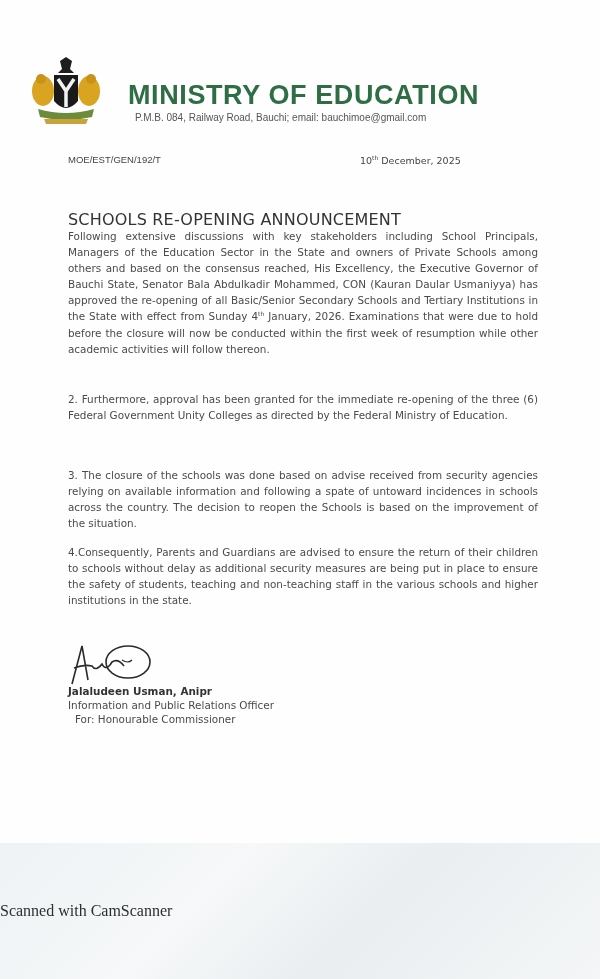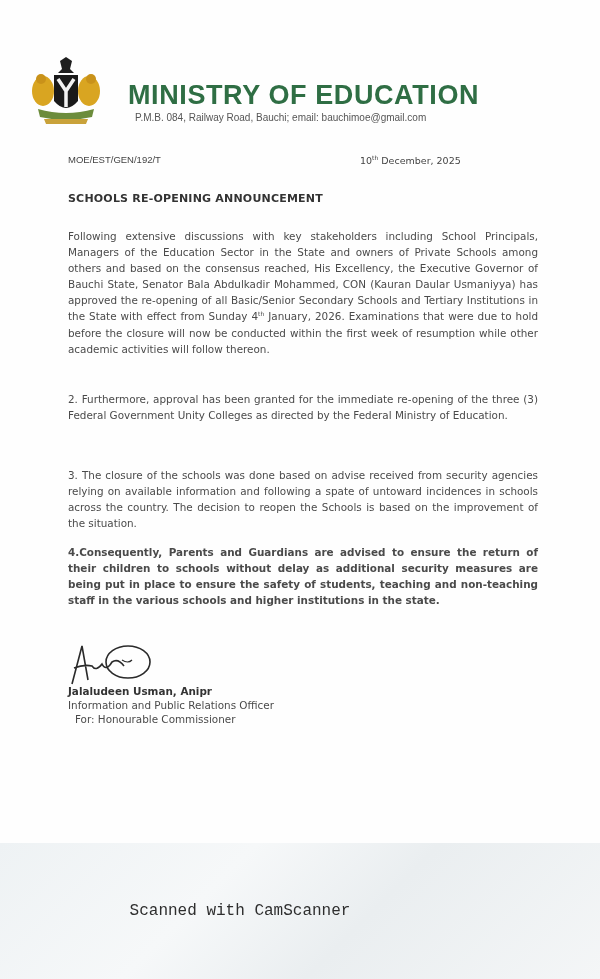--- a/index.html
+++ b/index.html
@@ -12,37 +12,37 @@
   .page { position: absolute; left: 0; top: 0; width: 600px; height: 843px; background: #fefefe; }
   .coat { position: absolute; left: 30px; top: 57px; width: 72px; height: 70px; }
   .hdr-gov { position: absolute; left: 0; width: 600px; top: 62px; text-align: center; padding-left: 30px; box-sizing: border-box;
     font-family: "Liberation Sans", sans-serif; font-weight: bold; font-size: 15.5px; color: #2b2b2b; letter-spacing: 0.2px; }
   .hdr-min { position: absolute; left: 128px; top: 80px; font-family: "Liberation Sans", sans-serif; font-weight: 900; font-size: 27px;
     color: #2f6e44; letter-spacing: 0.6px; transform: scaleY(1.05); }
   .hdr-addr { position: absolute; left: 135px; top: 112px; font-family: "Liberation Sans", sans-serif; font-size: 10px; color: #555; }
   .ref { position: absolute; left: 68px; top: 154px; font-family: Liberation Sans, sans-serif; font-size: 9.5px; color: #444; }
   .date { position: absolute; left: 360px; top: 154px; font-size: 9.5px; color: #444; }
   .date sup { font-size: 6px; }
-  .title { position: absolute; left: 68px; top: 192px; font-weight: bold; font-size: 11px; color: #333; letter-spacing: 0.2px; }
+  .title { position: absolute; left: 68px; top: 210px; font-weight: normal; font-size: 16px; color: #333; letter-spacing: 0.2px; }
   .para { position: absolute; left: 68px; width: 470px; font-size: 10.4px; line-height: 16.1px; text-align: justify; color: #4a4a4a; }
   .para sup { font-size: 6px; line-height: 0; }
   .p1 { top: 228px; }
   .p2 { top: 391px; }
   .p3 { top: 467px; }
-  .p4 { top: 544px; font-weight: bold; }
+  .p4 { top: 544px; }
   .p5 { position: absolute; left: 68px; top: 626px; font-size: 10.4px; color: #4a4a4a; }
   .p5 .num { display: inline-block; width: 34px; }
   .sig { position: absolute; left: 66px; top: 640px; width: 150px; height: 48px; }
   .signer { position: absolute; left: 68px; top: 685px; font-weight: bold; font-size: 10.4px; color: #333; }
   .signer-title { position: absolute; left: 68px; top: 699px; font-size: 10.4px; color: #4a4a4a; }
   .signer-for { position: absolute; left: 68px; top: 713px; font-size: 10.4px; color: #4a4a4a; margin-left: 7px; }
   .footer { position: absolute; left: 0; top: 843px; width: 600px; height: 136px;
     background: linear-gradient(135deg, #eef2f4 0%, #f6f8f9 35%, #eaeef0 60%, #f4f6f7 100%); }
-  .footer-text { position: absolute; left: 0; width: 480px; top: 59px; text-align: center;
-    font-family: Liberation Mono, monospace; font-size: 16px; color: #2e2e2e; }
+  .footer-text { position: absolute; left: 0; width: 480px; top: 59px; 
+    font-family: Liberation Serif, serif; font-size: 16px; color: #2e2e2e; }
 </style>
 </head>
 <body>
 
 <div class="page">
 
   <svg class="coat" viewBox="0 0 72 70">
 
     <path d="M30 4 L36 0 L42 4 L40 12 L44 16 L28 16 L32 12 Z" fill="#1e1e1e"></path>
 
@@ -60,21 +60,21 @@
 
   <div class="hdr-min">MINISTRY OF EDUCATION</div>
   <div class="hdr-addr">P.M.B. 084, Railway Road, Bauchi; email: bauchimoe@gmail.com</div>
 
   <div class="ref">MOE/EST/GEN/192/T</div>
   <div class="date"><span>10</span><sup>th</sup><span> December, 2025</span></div>
 
   <div class="title">SCHOOLS RE-OPENING ANNOUNCEMENT</div>
 
   <div class="para p1"><span>Following extensive discussions with key stakeholders including School Principals, Managers of the Education Sector in the State and owners of Private Schools among others and based on the consensus reached, His Excellency, the Executive Governor of Bauchi State, Senator Bala Abdulkadir Mohammed, CON (Kauran Daular Usmaniyya) has approved the re-opening of all Basic/Senior Secondary Schools and Tertiary Institutions in the State with effect from Sunday 4</span><sup>th</sup><span> January, 2026. Examinations that were due to hold before the closure will now be conducted within the first week of resumption while other academic activities will follow thereon.</span></div>
-  <div class="para p2">2. Furthermore, approval has been granted for the immediate re-opening of the three (3) Federal Government Unity Colleges as directed by the Federal Ministry of Education.</div>
+  <div class="para p2">2. Furthermore, approval has been granted for the immediate re-opening of the three (6) Federal Government Unity Colleges as directed by the Federal Ministry of Education.</div>
   <div class="para p3">3. The closure of the schools was done based on advise received from security agencies relying on available information and following a spate of untoward incidences in schools across the country. The decision to reopen the Schools is based on the improvement of the situation.</div>
   <div class="para p4">4.Consequently, Parents and Guardians are advised to ensure the return of their children to schools without delay as additional security measures are being put in place to ensure the safety of students, teaching and non-teaching staff in the various schools and higher institutions in the state.</div>
 
   <svg class="sig" viewBox="0 0 150 48">
     <path d="M6 44 L16 6 L22 40 M8 28 Q18 24 26 26 Q30 32 36 24 Q40 32 46 22 Q52 18 58 26" stroke="#2a2a2a" stroke-width="1.6" fill="none"></path>
     <ellipse cx="62" cy="22" rx="22" ry="16" stroke="#2a2a2a" stroke-width="1.6" fill="none"></ellipse>
     <path d="M56 20 Q62 24 66 20" stroke="#2a2a2a" stroke-width="1.2" fill="none"></path>
   </svg>
 
   <div class="signer">Jalaludeen Usman, Anipr</div>

